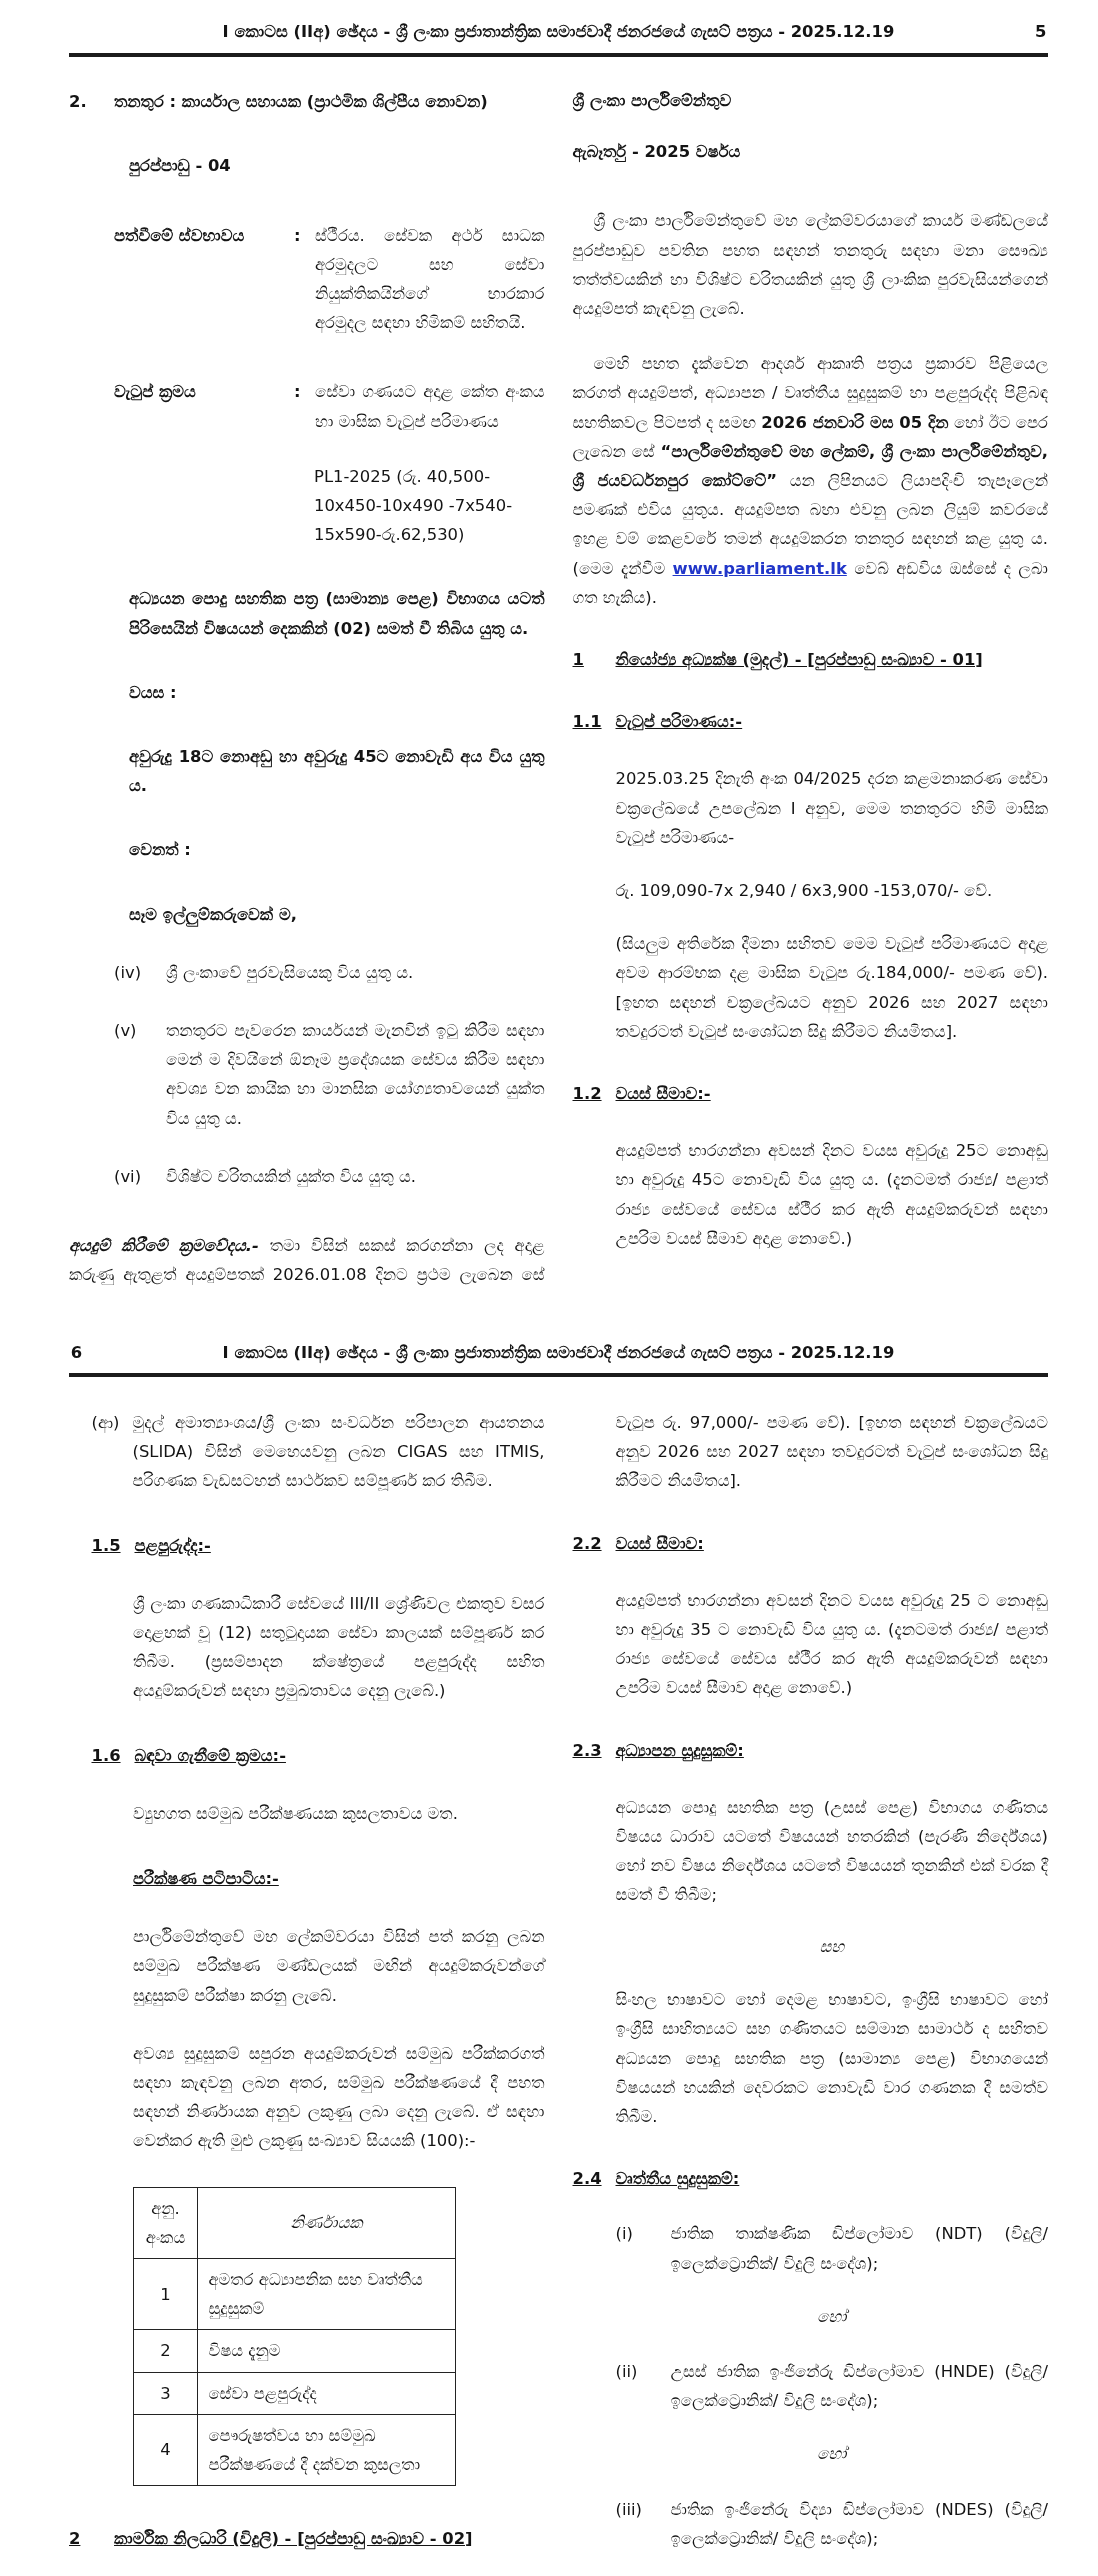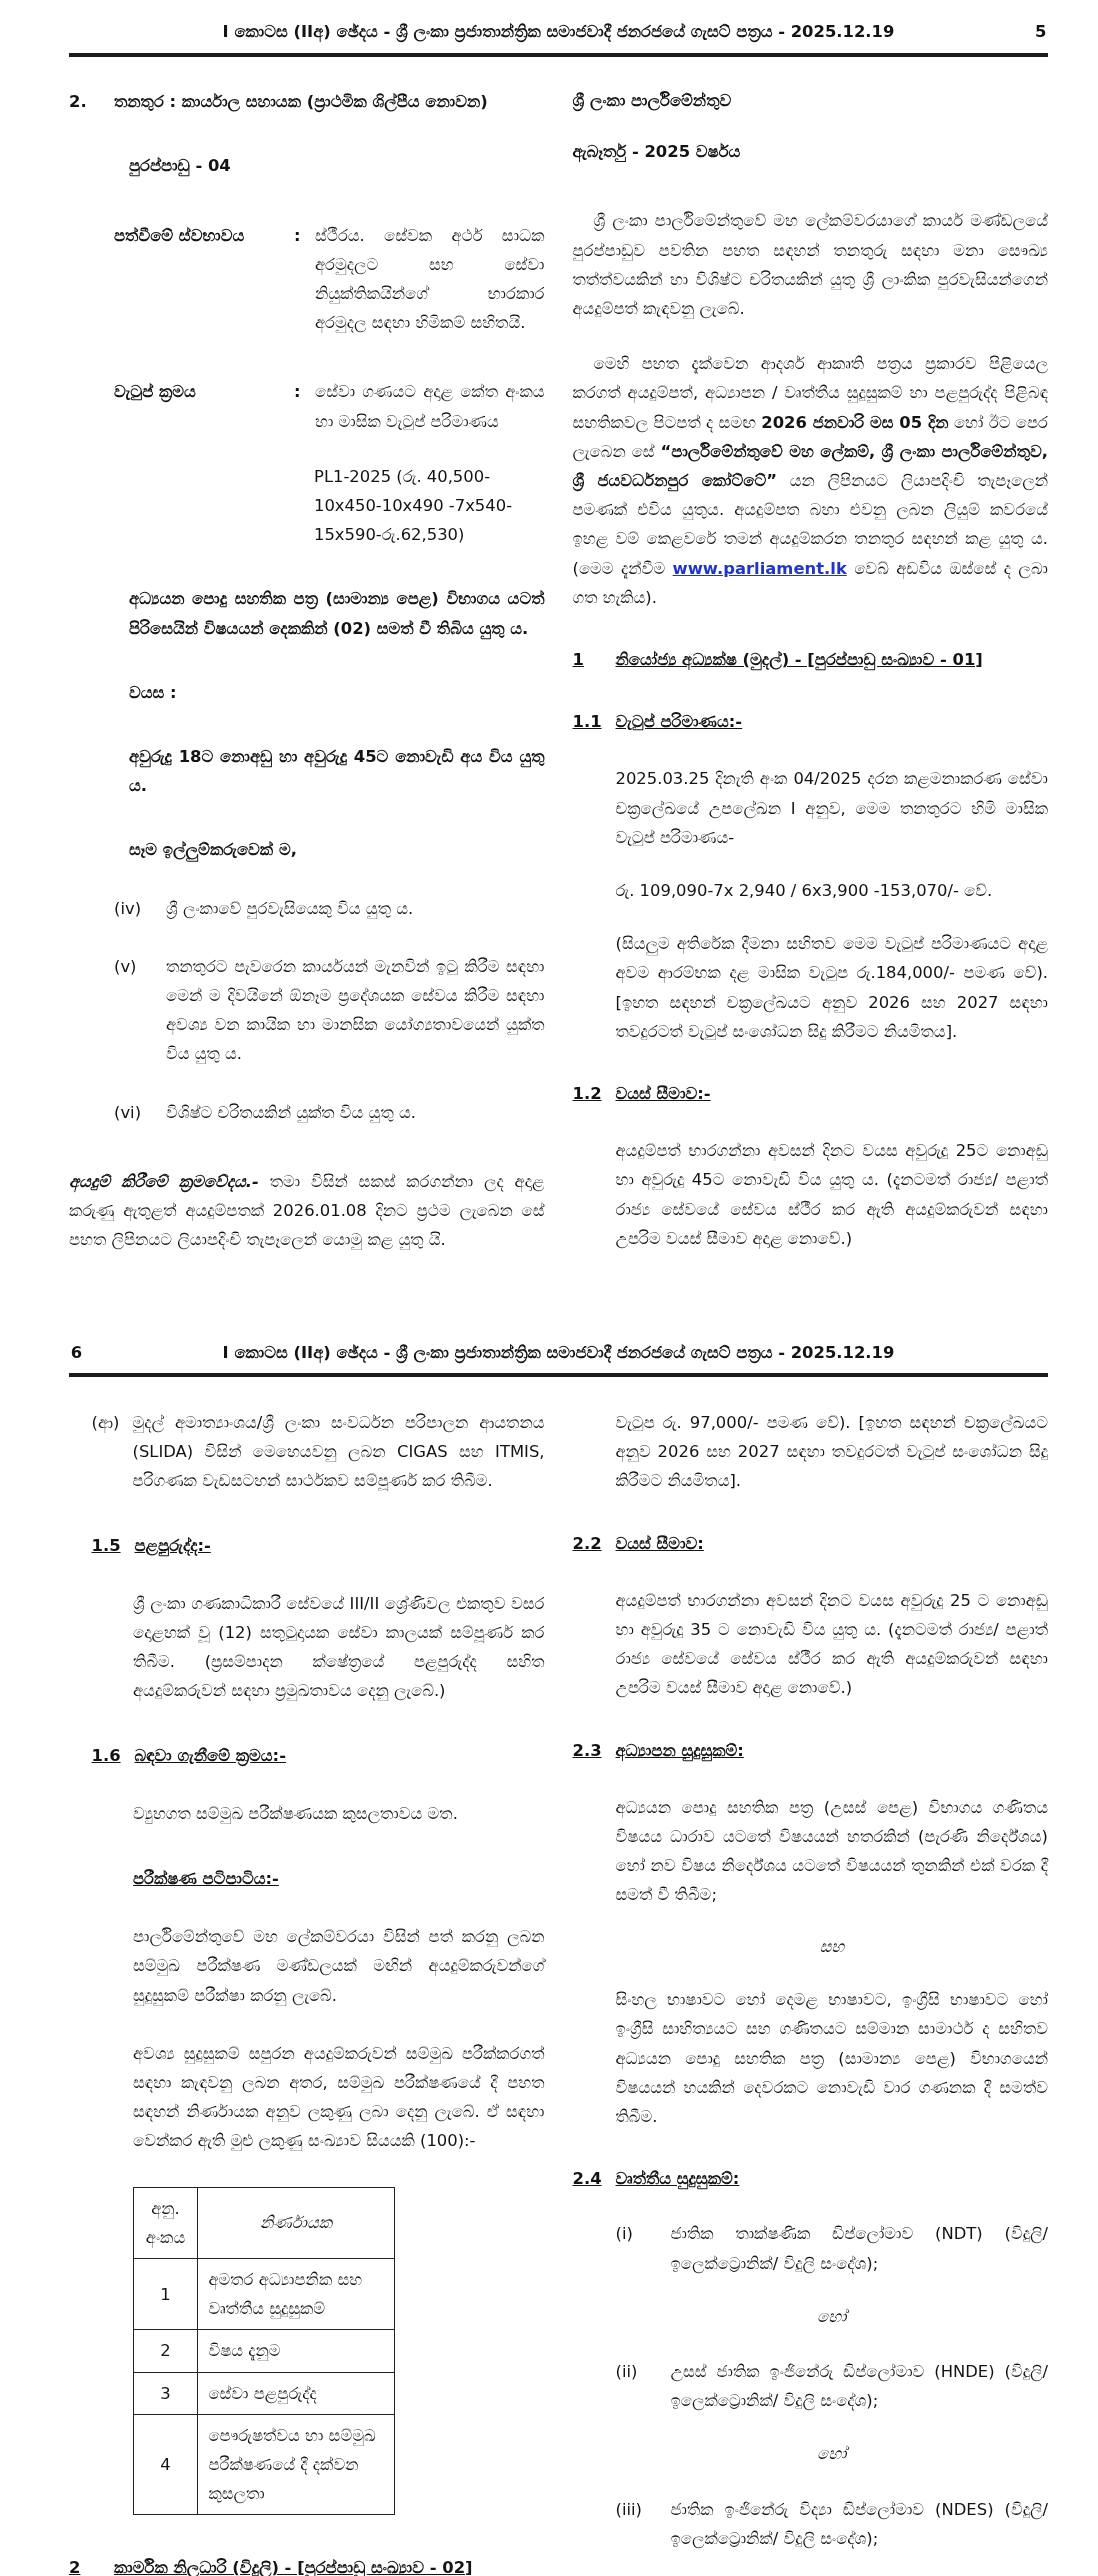--- a/index.html
+++ b/index.html
@@ -54,21 +54,21 @@
   .sectitle { font-weight: bold; text-decoration: underline; flex: 1; }
   .secbody { margin-left: 43px; margin-top: 28px; text-align: justify; }
   .secbody.tight { margin-top: 24px; }
 
   
   .litm { display: flex; margin-left: 22.5px; margin-top: 1.7px; }
   .lino { width: 41px; flex: none; }
   .lsec { display: flex; margin-left: 22.5px; margin-top: 35px; }
   .lbody { margin-left: 64px; margin-top: 29px; text-align: justify; }
   .examh { margin-left: 64px; margin-top: 36px; font-weight: bold; text-decoration: underline; }
-  .crit-table { margin-left: 64px; margin-top: 31px; border-collapse: collapse; width: 262px; }
+  .crit-table { margin-left: 64px; margin-top: 31px; border-collapse: collapse; width: 323px; }
   .crit-table th, .crit-table td { border: 1.7px solid #232323; padding: 6px 10.4px; vertical-align: middle; }
   .crit-table th { font-weight: normal; text-align: center; }
   .crit-table th.criteria-h { font-style: italic; }
   .crit-table td.cno { text-align: center; width: 64px; }
   .sec2row { display: flex; margin-top: 38px; }
   .sec2no { width: 45px; flex: none; font-weight: bold; text-decoration: underline; }
 
   
   .contp { margin-left: 43px; margin-top: 1.7px; text-align: justify; }
   .conj { margin-left: 43px; margin-top: 22.5px; text-align: center; font-style: italic; }
@@ -106,20 +106,21 @@
         <span class="fcolon">:</span>
         <span class="fvalue">සේවා ගණයට අදාළ කේත අංකය හා මාසික වැටුප් පරිමාණය</span>
       </div>
       <div class="salaryscale">PL1-2025 (රු. 40,500-10x450-10x490 -7x540-15x590-රු.62,530)</div>
 
       <div class="ind blk p">අධ්‍යයන පොදු සහතික පත්‍ර (සාමාන්‍ය පෙළ) විභාගය යටත් පිරිසෙයින් විෂයයන් දෙකකින් (02) සමත් වී තිබිය යුතු ය.</div>
 
       <div class="ind blk">වයස :</div>
       <div class="ind blk p">අවුරුදු 18ට නොඅඩු හා අවුරුදු 45ට නොවැඩි අය විය යුතු ය.</div>
 
+      <div class="ind blk">වෙනත් :</div>
       <div class="ind blk p">සෑම ඉල්ලුම්කරුවෙක් ම,</div>
 
       <div class="oitem">
         <span class="ono">(iv)</span>
         <span class="p">ශ්‍රී ලංකාවේ පුරවැසියෙකු විය යුතු ය.</span>
       </div>
       <div class="oitem">
         <span class="ono">(v)</span>
         <span class="p">තනතුරට පැවරෙන කාර්යයන් මැනවින් ඉටු කිරීම සඳහා මෙන් ම දිවයිනේ ඕනෑම ප්‍රදේශයක සේවය කිරීම සඳහා අවශ්‍ය වන කායික හා මානසික යෝග්‍යතාවයෙන් යුක්ත විය යුතු ය.</span>
       </div>

